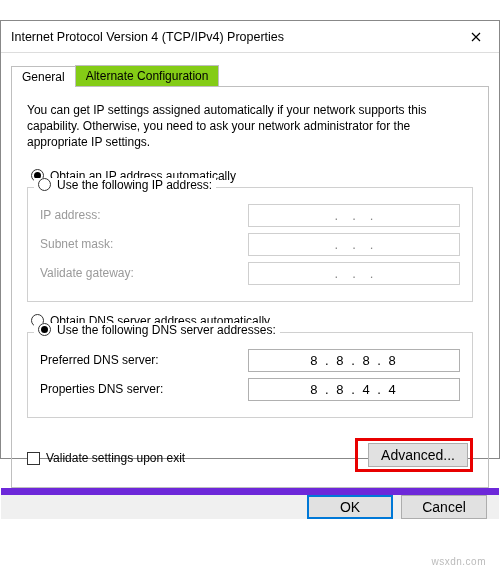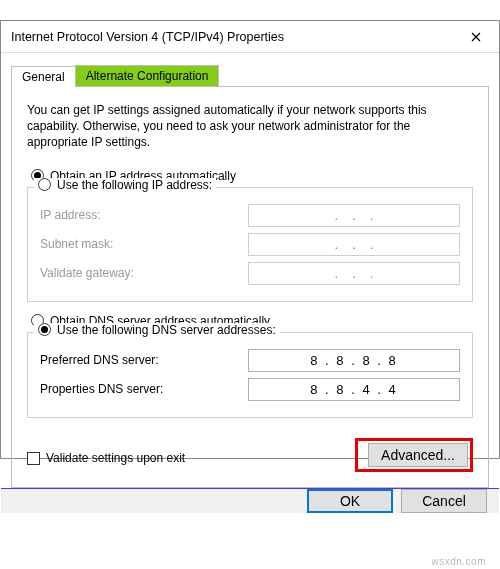--- a/index.html
+++ b/index.html
@@ -130,21 +130,21 @@
     margin-left:8px;
     padding:0 12px;
   }
   .advanced-wrap {
     border:3px solid #e80000;
     padding:2px;
     margin-top:8px;
     float:right;
   }
   .footer {
-    border-top:1px solid #6d28d9;
+    border-top:7px solid #6d28d9;
     background:#f0f0f0;
     height:42px;
     display:flex; align-items:center; justify-content:flex-end;
     padding:0 12px;
   }
   .btn.default { border-color:#0078d7; box-shadow:inset 0 0 0 1px #0078d7;}
   .watermark{
     position:fixed; right:14px; bottom:2px;
     font-size:10px; color:#bbb; letter-spacing:0.5px;
   }

